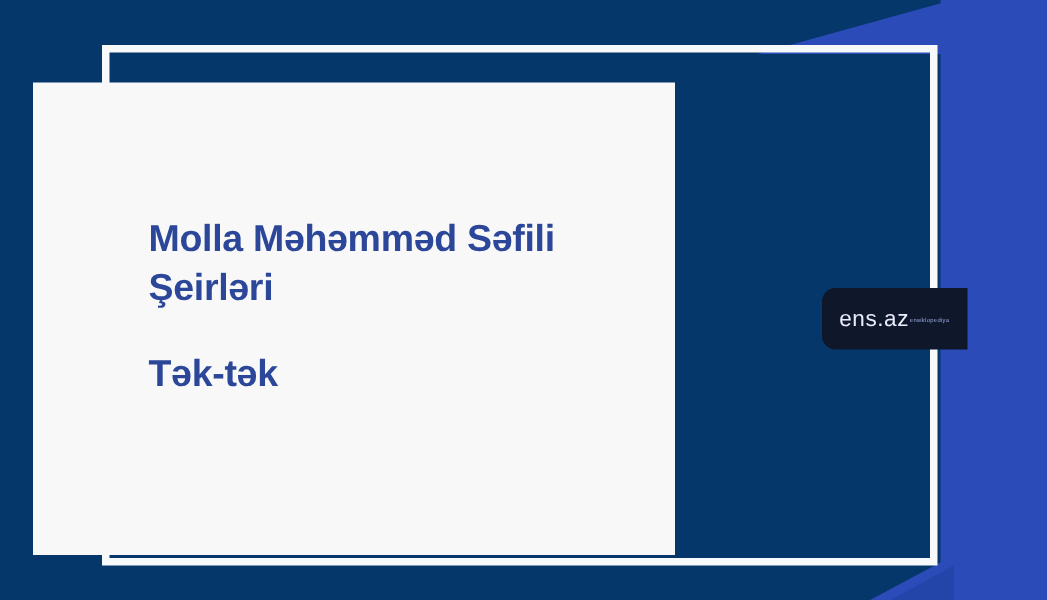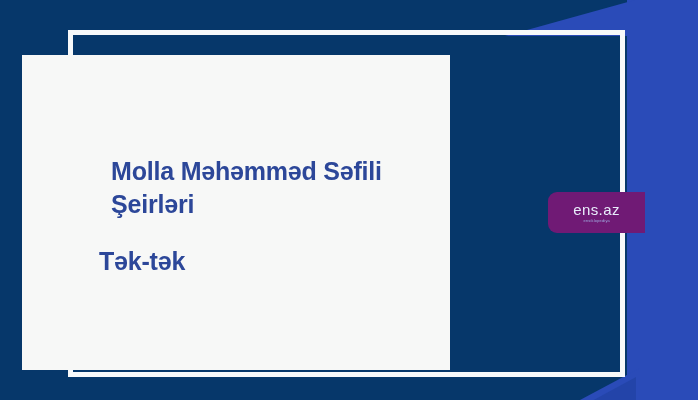--- a/index.html
+++ b/index.html
@@ -99,21 +99,21 @@
   }
 
   .card-inner {
     position: absolute;
     left: 77px;
     right: 22px;
     top: 88px;
   }
 
   .title {
-    margin: 12px;
+    margin: 0;
     font-size: 25px;
     line-height: 1.33;
     font-weight: 700;
     letter-spacing: -0.2px;
     color: #2c4799;
     font-family: "Liberation Sans", sans-serif;
   }
 
   .subtitle {
     margin: 24px 0 0 0;
@@ -126,24 +126,23 @@
   }
 
   
 
   .badge {
     position: absolute;
     left: 548px;
     top: 192px;
     width: 97px;
     height: 41px;
-    background: #701a75;
+    background: #0f172a;
     border-radius: 9px 0 0 9px;
     display: flex;
-    flex-direction: column;
     align-items: center;
     justify-content: center;
     overflow: hidden;
   }
 
   .badge-word {
     font-family: "Liberation Sans", sans-serif;
     font-size: 15px;
     letter-spacing: 0.4px;
     color: #e8ecfb;

